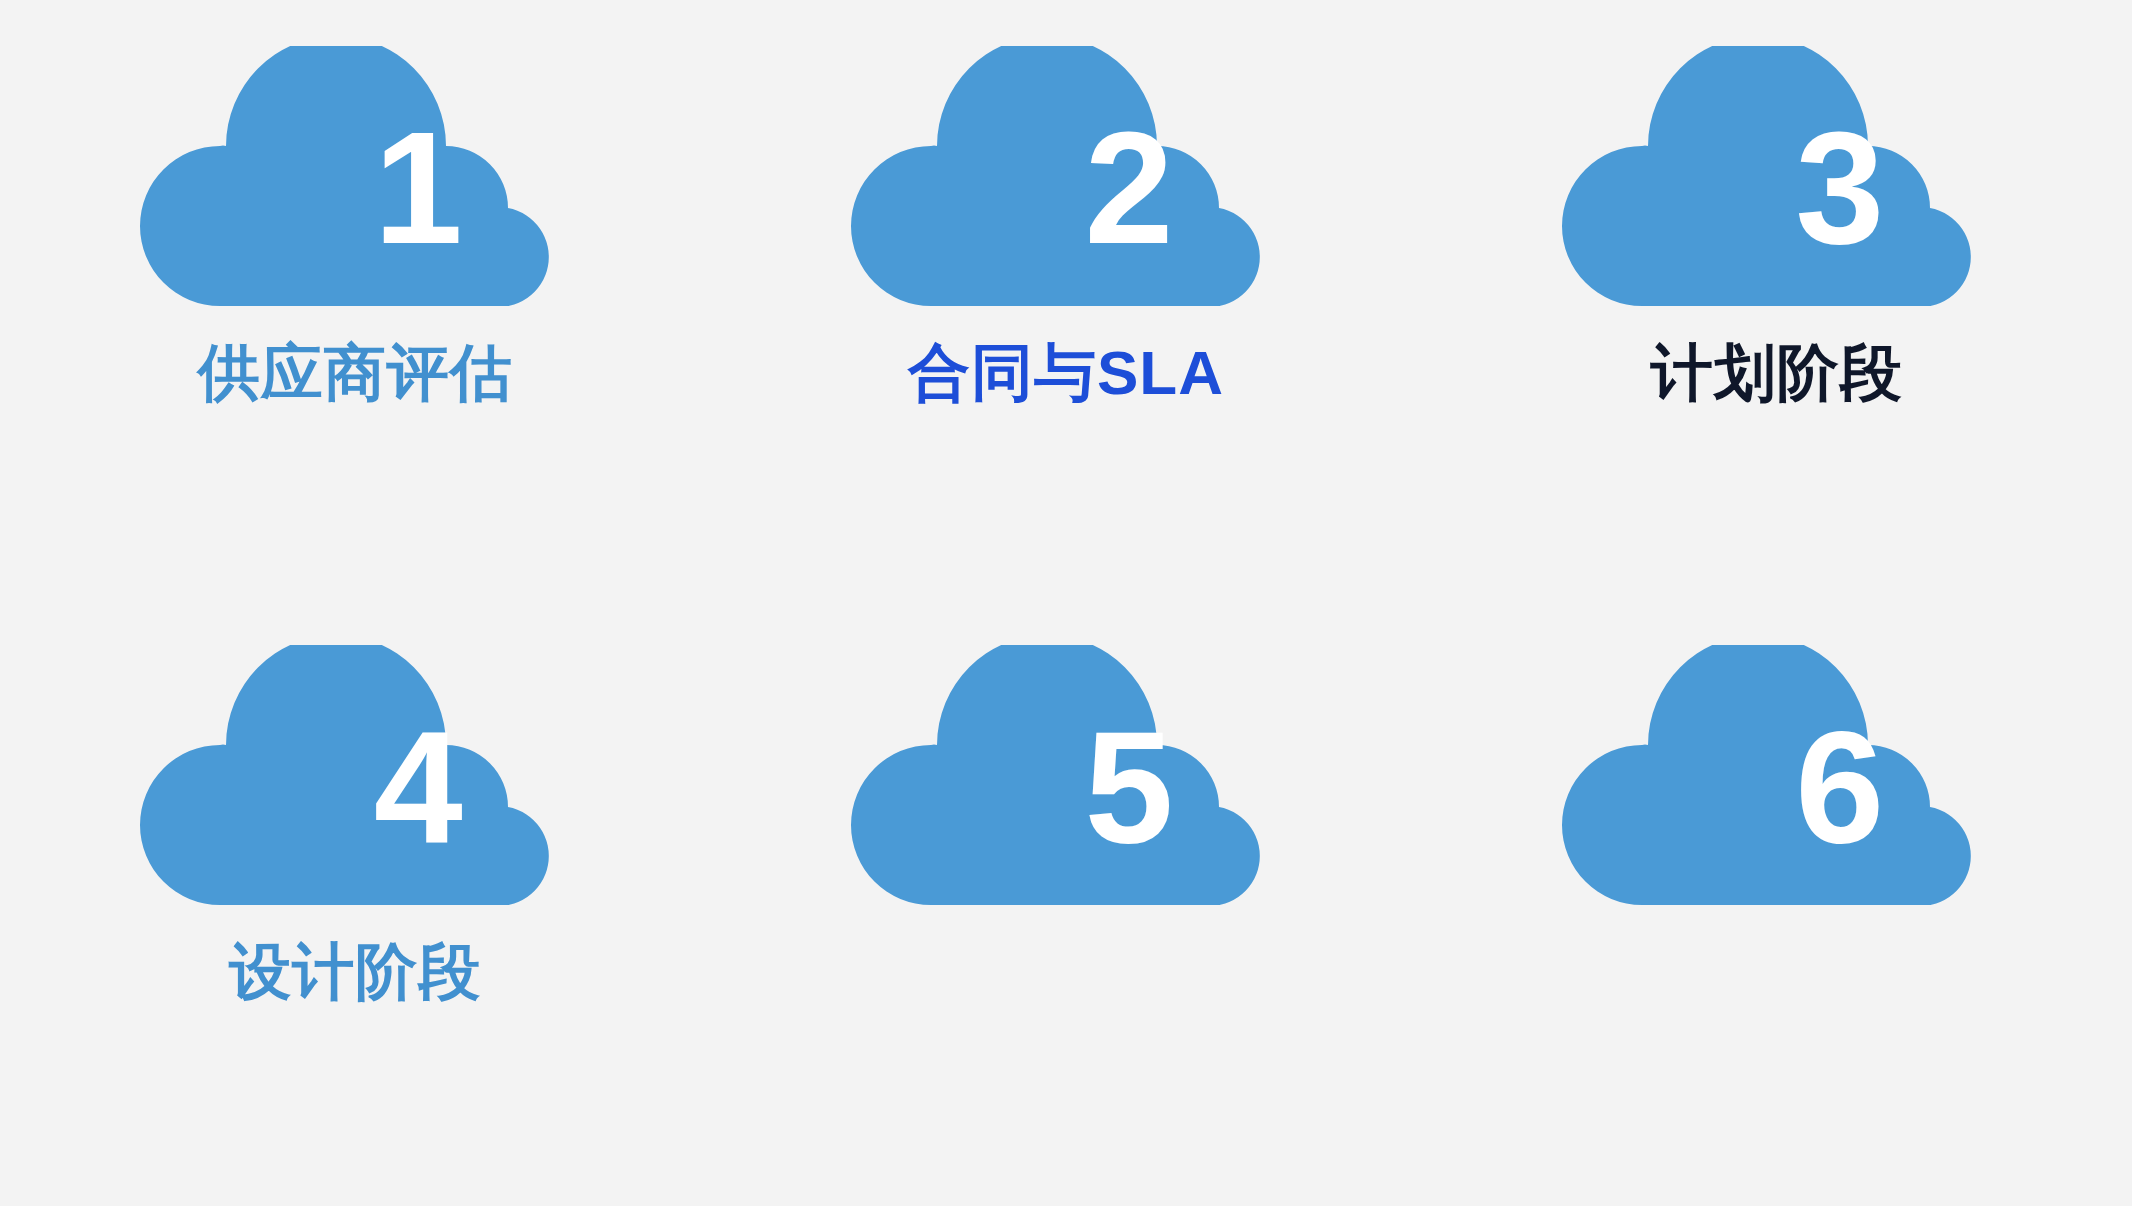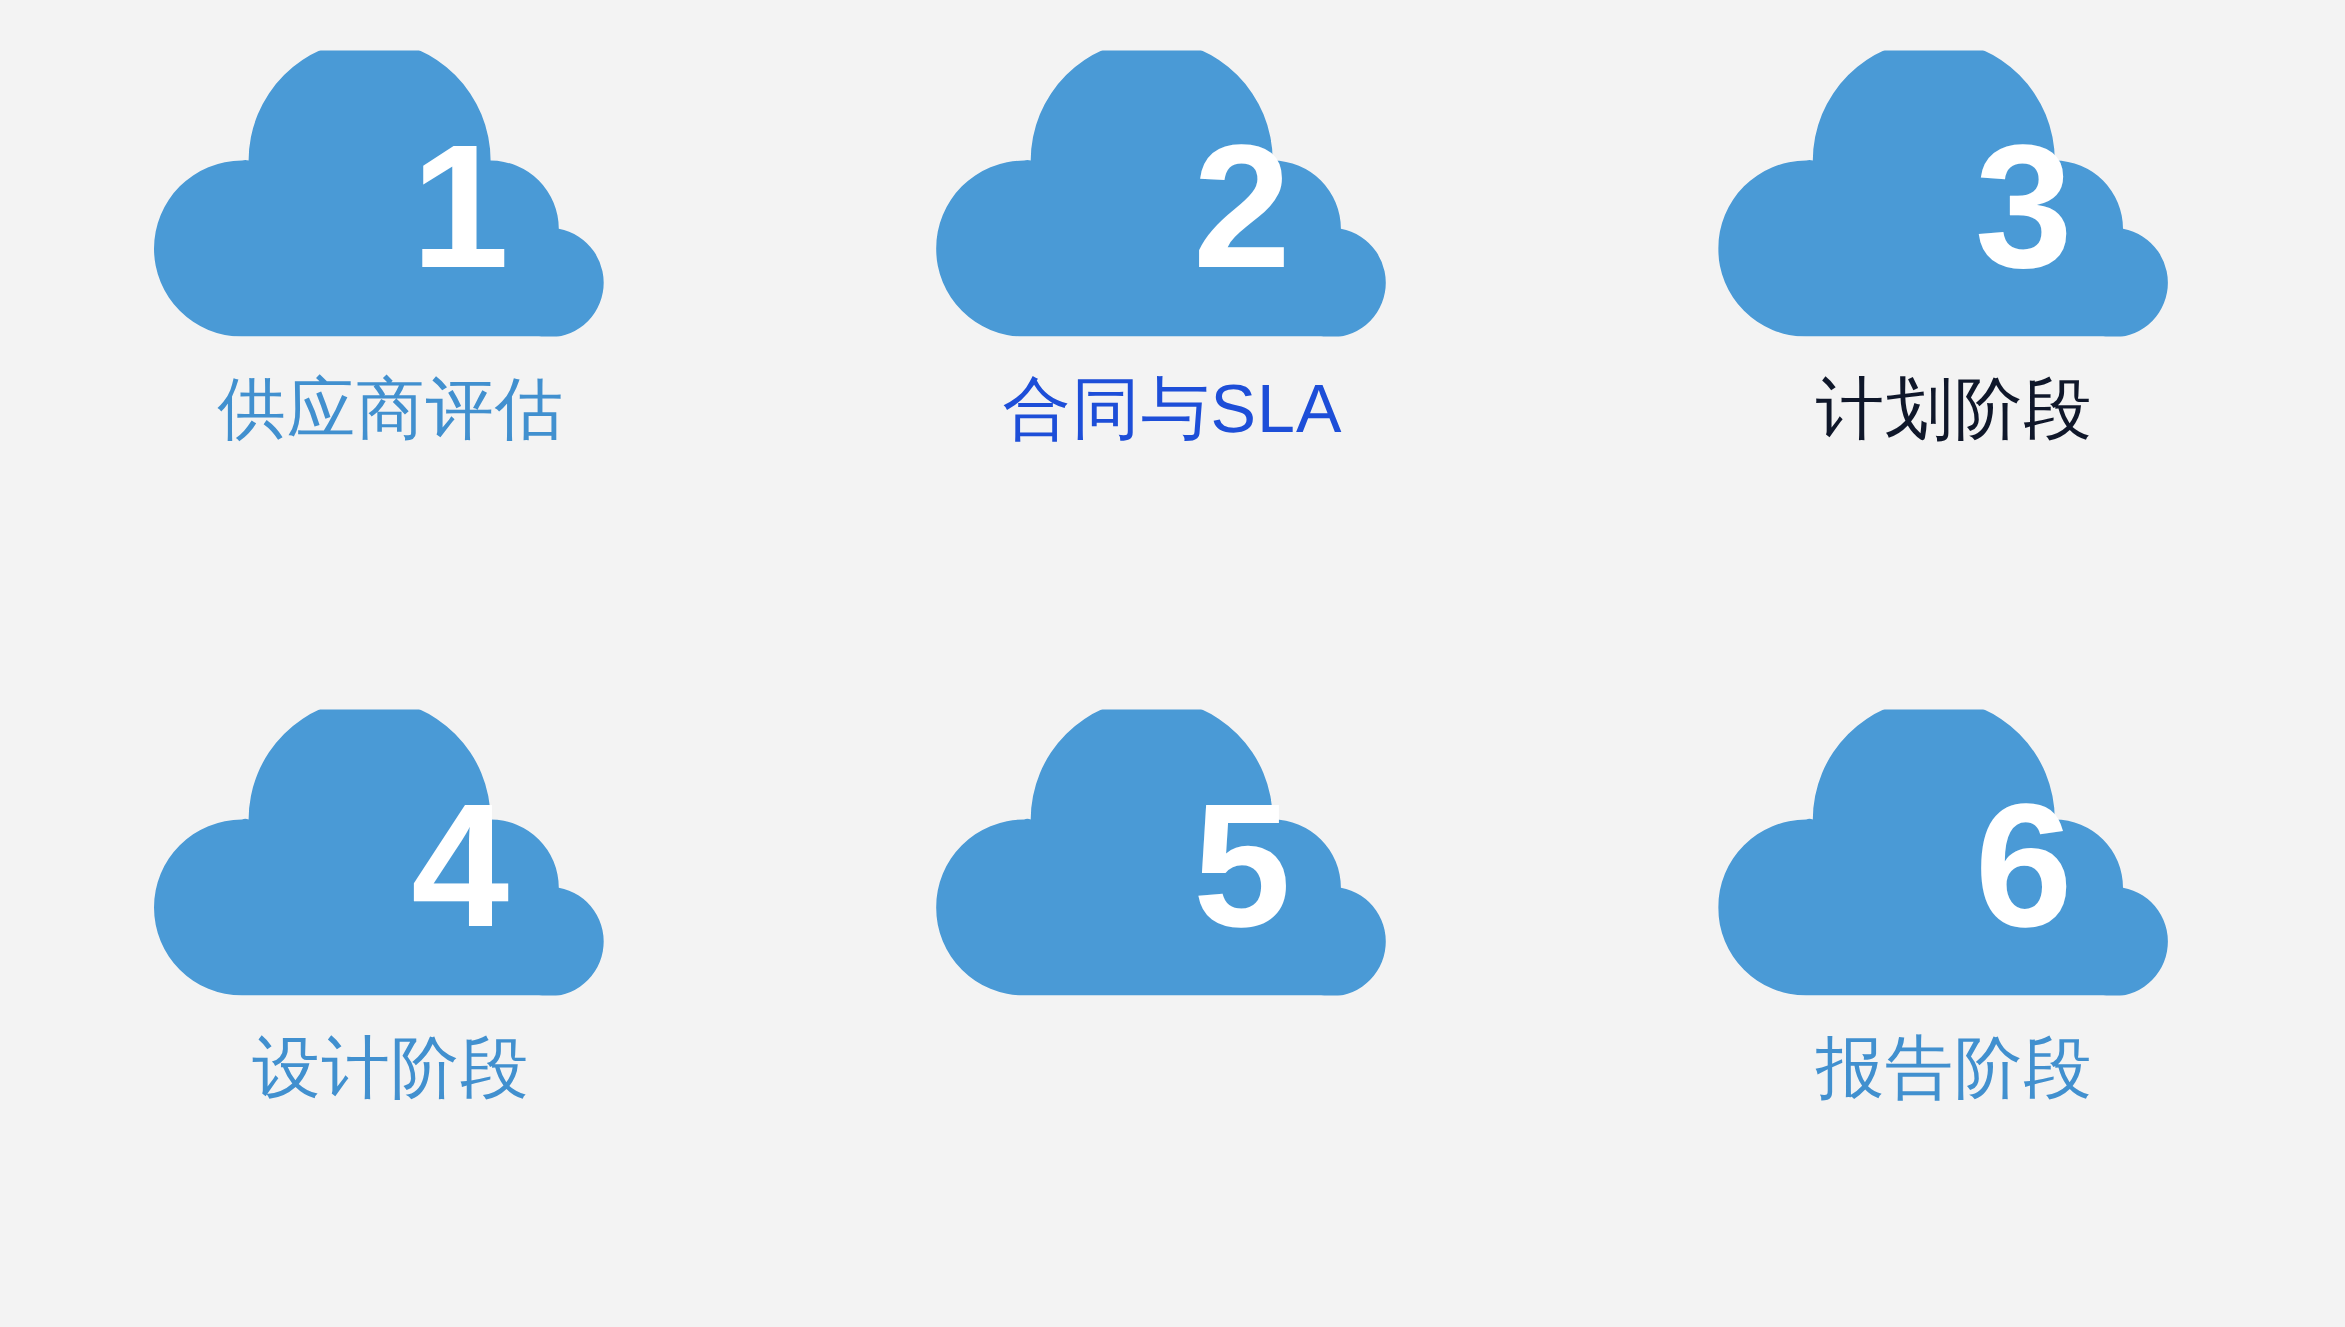--- a/index.html
+++ b/index.html
@@ -76,21 +76,21 @@
     line-height: 1;
     letter-spacing: -2px;
     transform: translate(62px, 12px);
     font-family: "Liberation Sans", "DejaVu Sans", sans-serif;
   }
 
   .step-label {
     margin-top: 34px;
     color: #4190cf;
     font-size: 62px;
-    font-weight: normal;
+    font-weight: bold;
     line-height: 1.05;
     white-space: nowrap;
     letter-spacing: 1px;
     text-align: center;
     font-family: "Liberation Sans", "DejaVu Sans", sans-serif;
   }
 
   
   .row-1 .cloud-wrap { margin-top: 4px; }
   .row-2 .cloud-wrap { margin-top: 0px; }
@@ -204,17 +204,16 @@
             A 8 8 0 0 1 86 100
             A 110 110 0 0 1 306 100
             A 62 62 0 0 1 368 162
             A 49 49 0 0 1 350 260
             Z"></path>
         </svg>
         <div class="cloud-number">
           <span style="color: rgb(255, 255, 255);">6</span>
         </div>
       </div>
-      <div class="step-label" style="color: rgb(65, 144, 207);">报告阶段</div>
     </div>
 
   </div>
 </div>
 
 </body></html>

